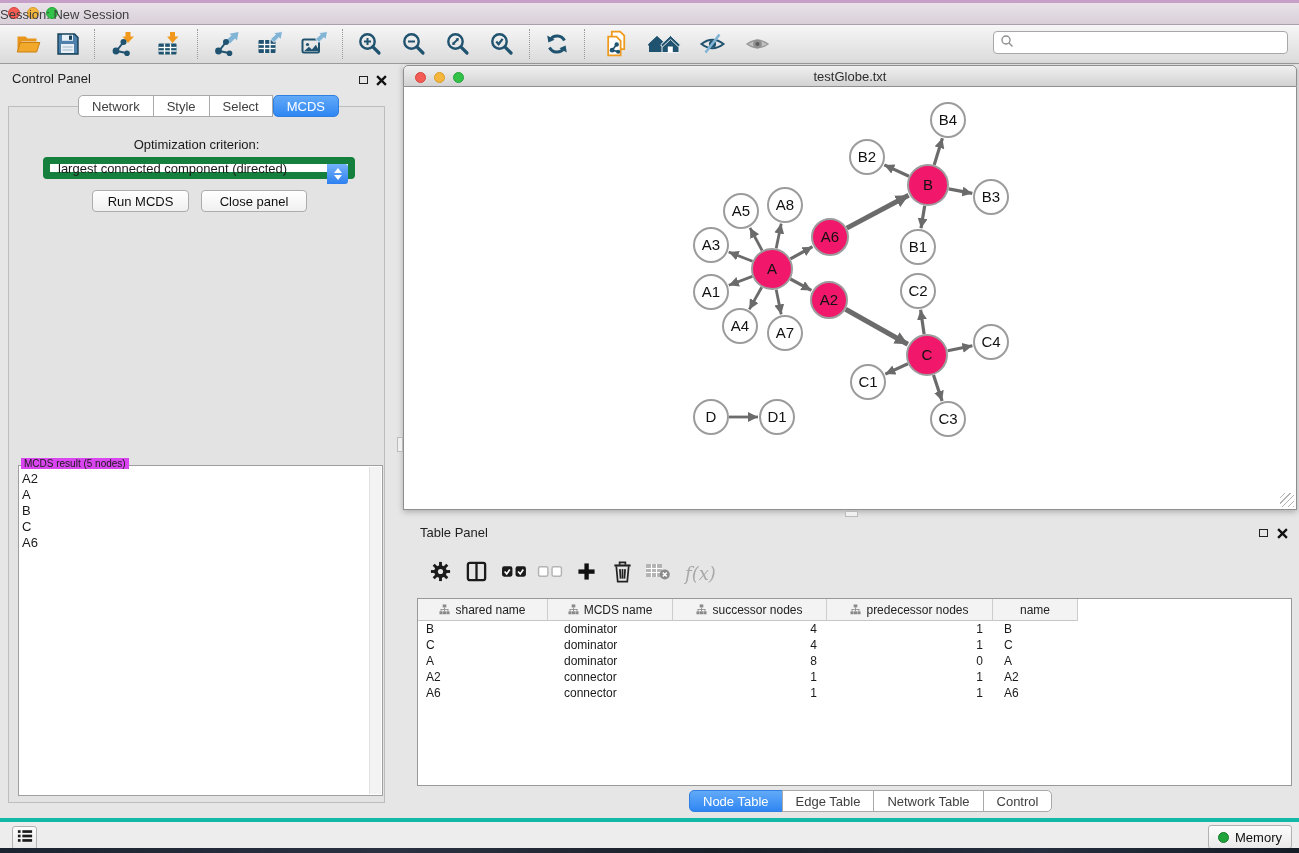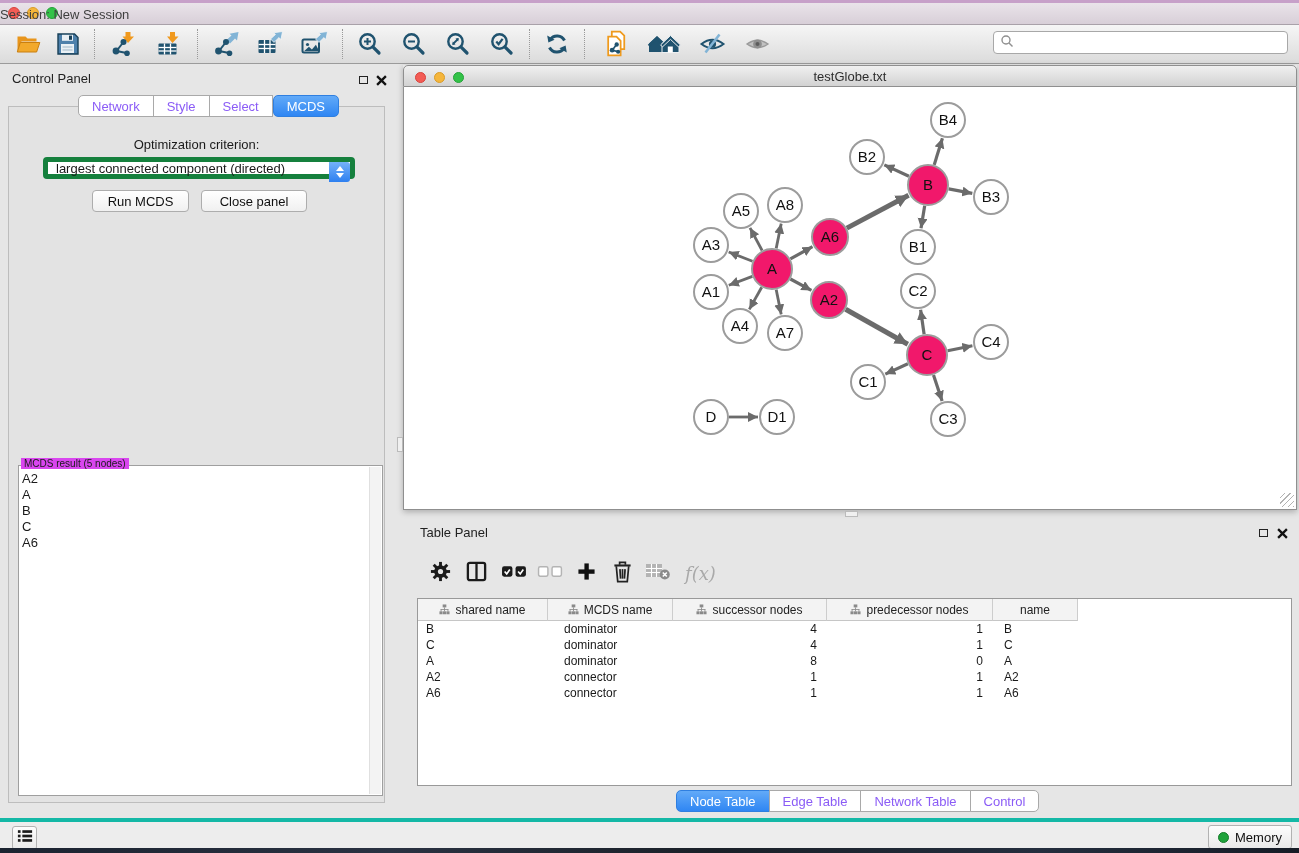--- a/index.html
+++ b/index.html
@@ -31,27 +31,27 @@
   
   .cp-title{position:absolute;left:12px;top:71px;font-size:13px;color:#222}
   .panel-ic{position:absolute;width:12px;height:12px;display:flex;align-items:center;justify-content:center}
   .float-box{width:9px;height:8px;border:1.4px solid #222}
   .cp-float{left:357px;top:74px}
   .cp-close{left:375px;top:74px}
   .cp-panel{position:absolute;left:8px;top:106px;width:377px;height:697px;background:#e3e3e3;border:1px solid #bdbdbd}
   .tabrow{position:absolute;display:flex;z-index:5}
   .cp-tabs{left:79px;top:95px}
   .tab{height:22px;padding:0 13px;display:flex;align-items:center;font-size:13px;
-    background:#fff;border:1px solid #a9a9a9;margin-left:-1px;color:#8b5cf6}
+    background:#fff;border:1px solid #a9a9a9;margin-left:-1px;color:#404040}
   .tab:first-child{border-radius:5px 0 0 5px}
   .tab:last-child{border-radius:0 5px 5px 0}
   .tab.sel{background:linear-gradient(#62aaf8,#2f86f3);border-color:#2f7fe0;color:#fff;border-radius:5px;margin-left:0}
   .opt-label{position:absolute;left:8px;top:137px;width:377px;text-align:center;font-size:13px}
   .dropdown{position:absolute;left:43px;top:157px;width:312px;height:22px;background:#fff;
-    border:5px solid #15803d;border-radius:4px;font-size:13px;display:flex;align-items:center;padding-left:8px}
+    border:7px solid #15803d;border-radius:4px;font-size:13px;display:flex;align-items:center;padding-left:8px}
   .dd-btn{position:absolute;right:0px;top:0px;width:21px;height:20px;border-radius:0 3px 3px 0;
     background:linear-gradient(#74b2fa,#2e80f0);display:flex;flex-direction:column;align-items:center;justify-content:center;gap:2px}
   .dd-up{width:0;height:0;border-left:4px solid transparent;border-right:4px solid transparent;border-bottom:5px solid #fff}
   .dd-down{width:0;height:0;border-left:4px solid transparent;border-right:4px solid transparent;border-top:5px solid #fff}
   .btn{position:absolute;height:22px;background:linear-gradient(#ffffff,#f0f0f0);border:1px solid #adadad;
     border-radius:4px;font-size:13px;display:flex;align-items:center;justify-content:center;color:#111}
   .btn-run{left:92px;top:190px;width:97px}
   .btn-closepanel{left:201px;top:190px;width:106px}
   .fieldset{position:absolute;left:18px;top:465px;width:365px;height:331px;border:1px solid #9f9f9f;background:#fff}
   .legend{position:absolute;left:21px;top:458px;background:#d946ef;padding:0 3px;font-size:10px;z-index:2}
@@ -89,21 +89,21 @@
   .trow{display:grid;grid-template-columns:130px 125px 154px 166px 85px;height:16px;font-size:12px;align-items:center}
   .td{white-space:nowrap;overflow:hidden}
   .td.c0{padding-left:8px}
   .td.c1{padding-left:16px}
   .td.c2,.td.c3{text-align:right;padding-right:10px}
   .td.c4{padding-left:11px}
 
   .bt-tabs{left:672px;top:790px}
   .bt-tabs .tab{height:22px}
   .bt-tabs .tab.sel{border-radius:5px 0 0 5px;margin-left:-1px}
-  .bt-tabs .tab:first-child{margin-left:4px}
+  .bt-tabs .tab:first-child{margin-left:17px}
 
   
   .statusbar{position:absolute;left:0;top:818px;width:1299px;height:30px;background:#ededed;border-top:4px solid #14b8a6}
   .sb-btn{position:absolute;display:flex;align-items:center;justify-content:center;
     background:linear-gradient(#fdfdfd,#e9e9e9);border:1px solid #b2b2b2;border-radius:3px}
   .sb-list{left:12px;top:4px;width:25px;height:24px}
   .sb-mem{left:1208px;top:3px;width:84px;height:24px;gap:6px;font-size:13px;color:#111}
   .mem-dot{width:11px;height:11px;border-radius:50%;background:#1ea23a;border:1px solid #157c2b}
   .desktop-strip{position:absolute;left:0;top:848px;width:1299px;height:5px;
     background:linear-gradient(90deg,#1b2330,#2a3242 30%,#1a2028 55%,#242e3e 80%,#161c26)}

